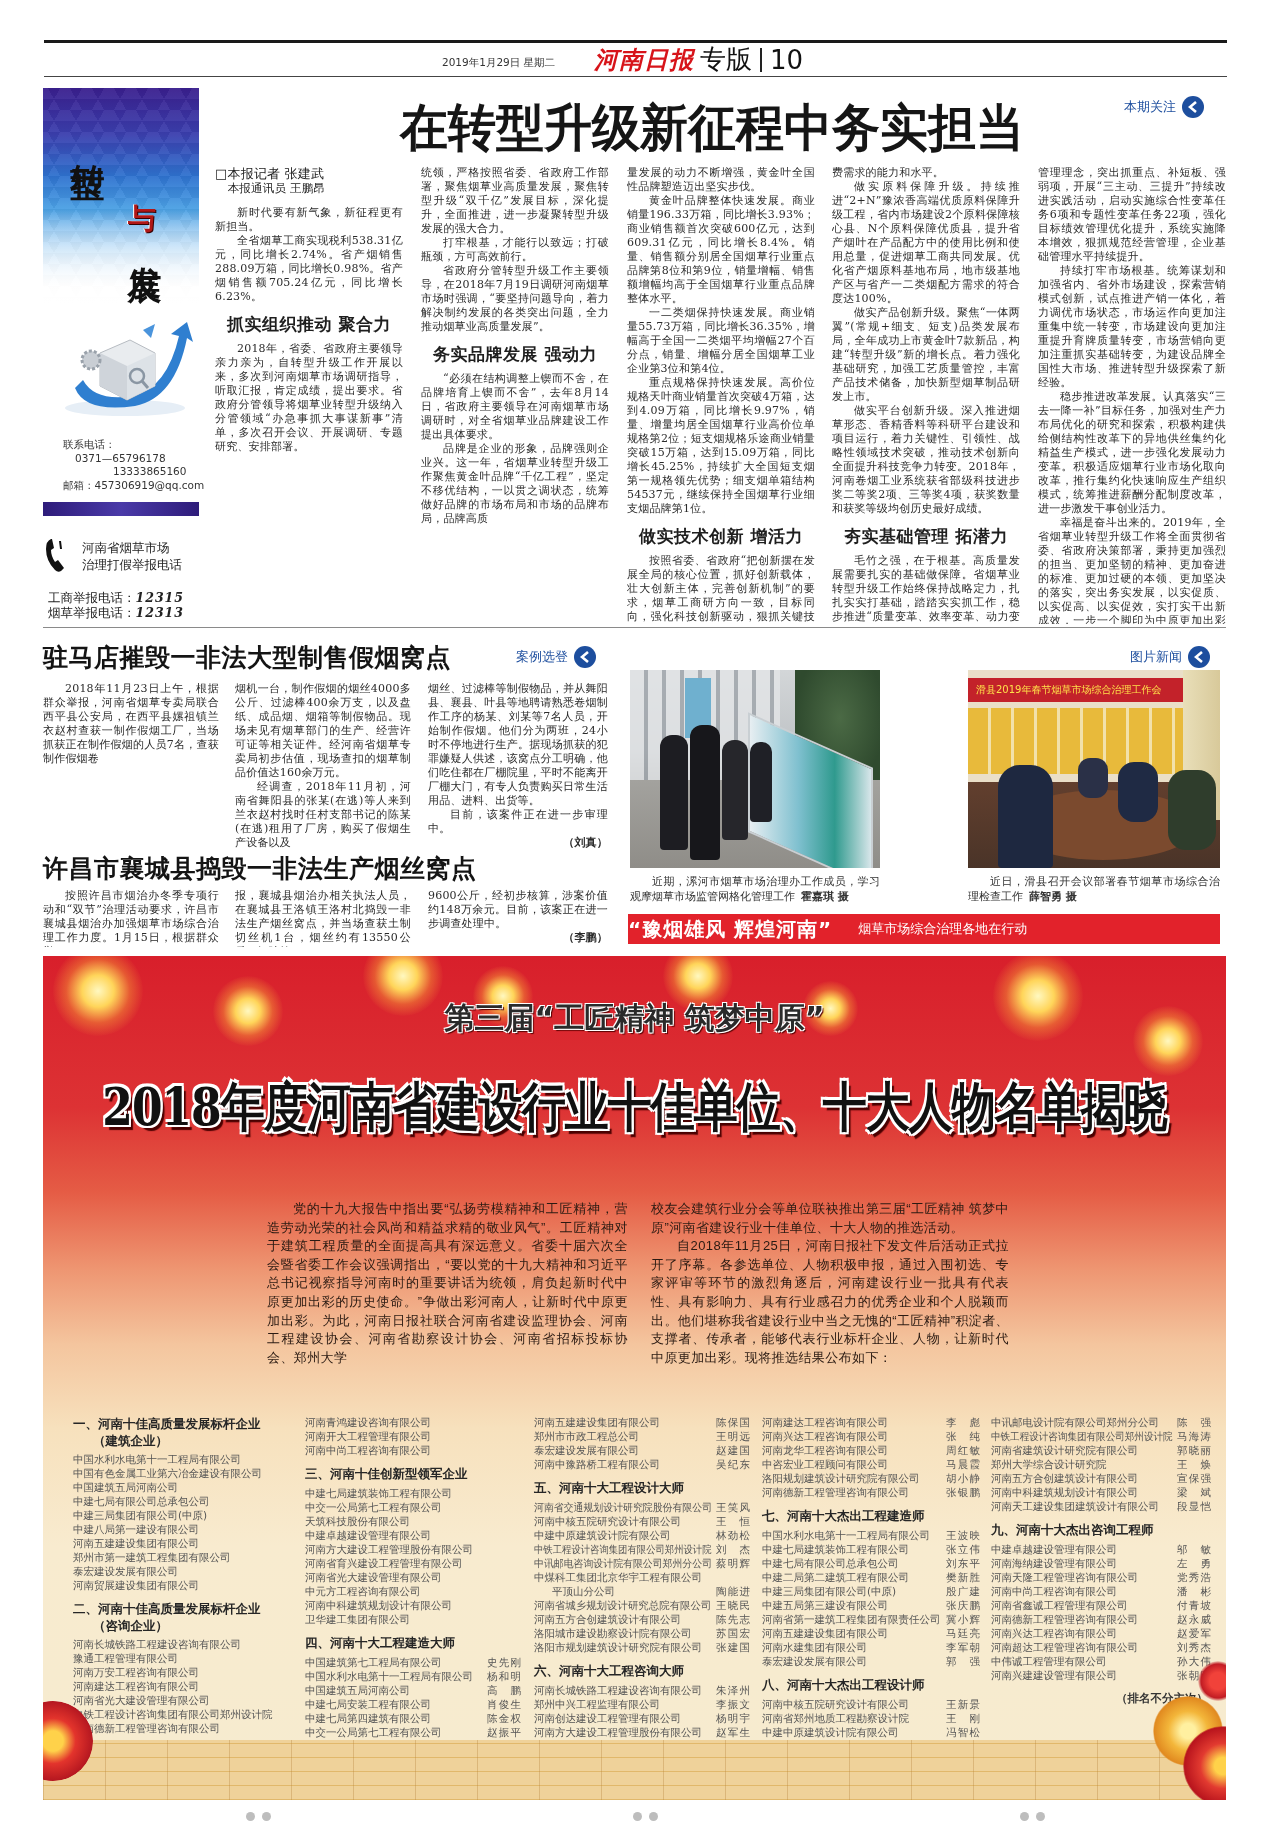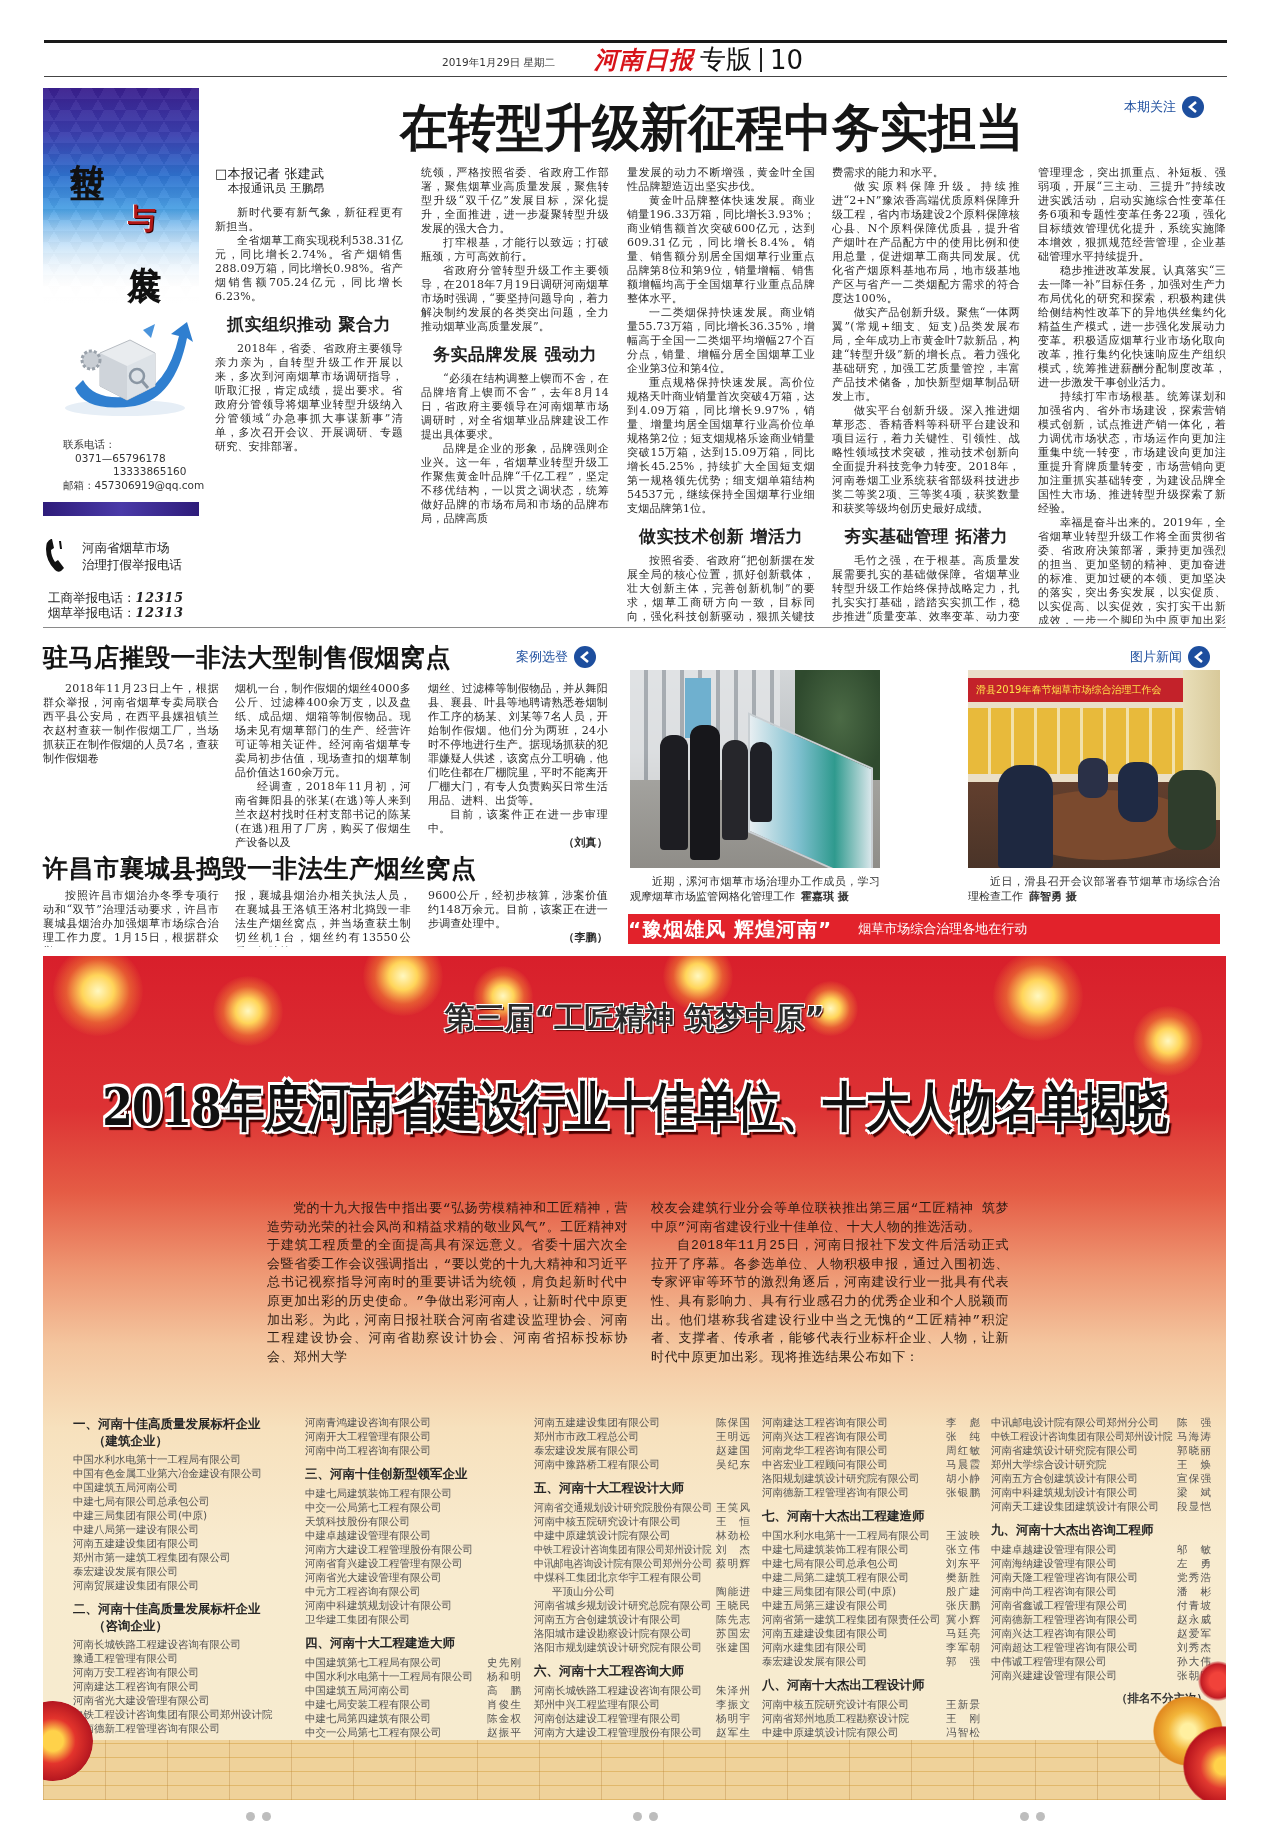--- a/index.html
+++ b/index.html
@@ -63,21 +63,21 @@
 .camp-bar .sub{font-size:13px}
 
 .banner{left:43px;top:956px;width:1183px;height:844px;overflow:hidden;
  background:linear-gradient(180deg,#d81f2b 0%,#dd3234 18%,#e55c45 28%,#ee9571 37%,#f4c59e 46%,#f7e1bd 56%,#f8ebcf 70%,#f6ebcf 100%)}
 .spark{position:absolute;border-radius:50%;background:radial-gradient(circle,#fff8c0 0%,#ffd55a 25%,rgba(255,190,60,.35) 50%,rgba(255,190,60,0) 72%)}
 .kicker{left:0;top:42px;width:1183px;text-align:center;font-family:"DejaVu Sans",sans-serif;font-size:30px;font-weight:bold;color:#2a2a2a;
  text-shadow:-1px -1px 0 #fff,1px -1px 0 #fff,-1px 1px 0 #fff,1px 1px 0 #fff,2px 2px 1px #5a0000}
 .big-title{left:0;top:116px;width:1183px;text-align:center;font-size:44px;font-weight:bold;color:#111;white-space:nowrap;letter-spacing:-1px;
  transform:scaleY(1.2);transform-origin:top center;
  text-shadow:-2px -2px 0 #fff,2px -2px 0 #fff,-2px 2px 0 #fff,2px 2px 0 #fff,0 2px 0 #fff,2px 0 0 #fff,4px 4px 1px #4a0000}
-.intro{position:absolute;top:244px;font-family:Liberation Mono, monospace;font-size:13px;line-height:18.6px;color:#2a1a12;text-align:justify;letter-spacing:.4px}
+.intro{position:absolute;top:244px;font-family:Liberation Sans, sans-serif;font-size:13px;line-height:18.6px;color:#2a1a12;text-align:justify;letter-spacing:.4px}
 .intro p{text-indent:2em}
 .intro p.b-pc{text-indent:0}
 .lcol{position:absolute;top:459px;font-family:"DejaVu Sans",sans-serif;color:#555}
 .lcol .lh{font-size:12.5px;font-weight:bold;color:#262626;line-height:17px;margin-top:8px;white-space:nowrap}
 .lcol .lh.first{margin-top:0}
 .lcol .ls{font-size:12.5px;font-weight:bold;color:#262626;line-height:17px;padding-left:1.6em;margin-bottom:3px}
 .lcol .lh + .li{margin-top:4px}
 .lcol .li{position:relative;font-size:10.5px;line-height:14px;height:14px;white-space:nowrap}
 .lcol .li.two{height:28px}
 .lcol .li .co{display:inline-block;white-space:nowrap;transform-origin:left center}
@@ -178,22 +178,22 @@
 <div class="acol" style="left:832px">
     <p class="b-pc">费需求的能力和水平。</p>
     <p class="b-p">做实原料保障升级。持续推进“2+N”豫浓香高端优质原料保障升级工程，省内市场建设2个原料保障核心县、N个原料保障优质县，提升省产烟叶在产品配方中的使用比例和使用总量，促进烟草工商共同发展。优化省产烟原料基地布局，地市级基地产区与省产一二类烟配方需求的符合度达100%。</p>
     <p class="b-p">做实产品创新升级。聚焦“一体两翼”(常规+细支、短支)品类发展布局，全年成功上市黄金叶7款新品，构建“转型升级”新的增长点。着力强化基础研究，加强工艺质量管控，丰富产品技术储备，加快新型烟草制品研发上市。</p>
     <p class="b-p">做实平台创新升级。深入推进烟草形态、香精香料等科研平台建设和项目运行，着力关键性、引领性、战略性领域技术突破，推动技术创新向全面提升科技竞争力转变。2018年，河南卷烟工业系统获省部级科技进步奖二等奖2项、三等奖4项，获奖数量和获奖等级均创历史最好成绩。</p>
     <h3 class="b-h">夯实基础管理 拓潜力</h3>
     <p class="b-p">毛竹之强，在于根基。高质量发展需要扎实的基础做保障。省烟草业转型升级工作始终保持战略定力，扎扎实实打基础，踏踏实实抓工作，稳步推进“质量变革、效率变革、动力变革”。</p>
   </div>
 <div class="acol" style="left:1038px">
     <p class="b-pc">管理理念，突出抓重点、补短板、强弱项，开展“三主动、三提升”持续改进实践活动，启动实施综合性变革任务6项和专题性变革任务22项，强化目标绩效管理优化提升，系统实施降本增效，狠抓规范经营管理，企业基础管理水平持续提升。</p>
+    <p class="b-p">持续打牢市场根基。统筹谋划和加强省内、省外市场建设，探索营销模式创新，试点推进产销一体化，着力调优市场状态，市场运作向更加注重集中统一转变，市场建设向更加注重提升育牌质量转变，市场营销向更加注重抓实基础转变，为建设品牌全国性大市场、推进转型升级探索了新经验。</p>
     <p class="b-p">稳步推进改革发展。认真落实“三去一降一补”目标任务，加强对生产力布局优化的研究和探索，积极构建供给侧结构性改革下的异地供丝集约化精益生产模式，进一步强化发展动力变革。积极适应烟草行业市场化取向改革，推行集约化快速响应生产组织模式，统筹推进薪酬分配制度改革，进一步激发干事创业活力。</p>
-    <p class="b-p">持续打牢市场根基。统筹谋划和加强省内、省外市场建设，探索营销模式创新，试点推进产销一体化，着力调优市场状态，市场运作向更加注重集中统一转变，市场建设向更加注重提升育牌质量转变，市场营销向更加注重抓实基础转变，为建设品牌全国性大市场、推进转型升级探索了新经验。</p>
     <p class="b-p">幸福是奋斗出来的。2019年，全省烟草业转型升级工作将全面贯彻省委、省政府决策部署，秉持更加强烈的担当、更加坚韧的精神、更加奋进的标准、更加过硬的本领、更加坚决的落实，突出务实发展，以实促质、以实促高、以实促效，实打实干出新成效，一步一个脚印为中原更加出彩作出积极贡献。</p>
   </div>
 <div class="abs rule-article"></div>
 
 <div class="abs case-head" style="left:43px;top:641px">驻马店摧毁一非法大型制售假烟窝点</div>
 <div class="abs tag case-tag">
   <span>案例选登</span>
   <span class="tag-icon">
       <svg width="10" height="12" viewBox="0 0 10 12">
         <path d="M8 1 L2 6 L8 11" stroke="#fff" stroke-width="2.6" fill="none"></path>

